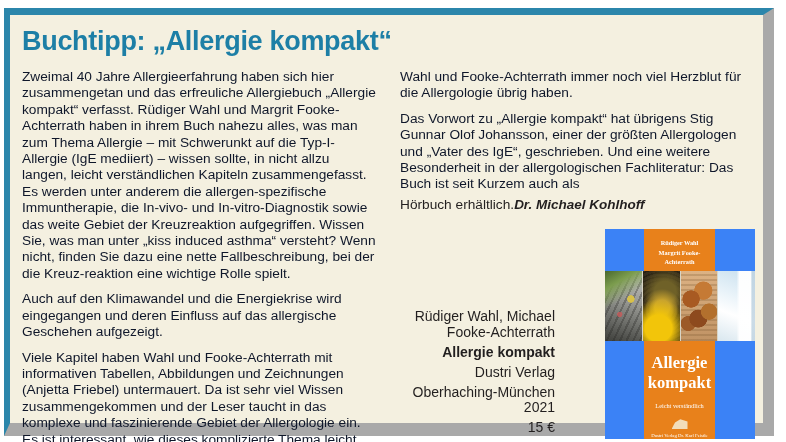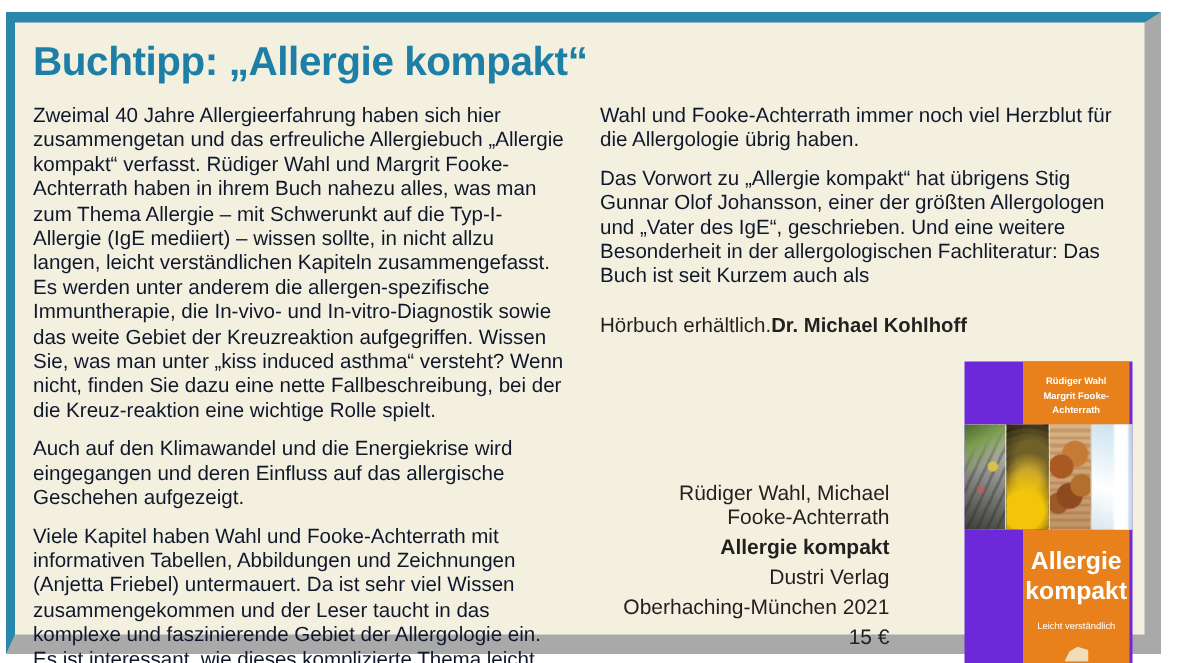--- a/index.html
+++ b/index.html
@@ -18,38 +18,38 @@
     color:#1d7fa6; font-size:27px; font-weight:bold; letter-spacing:-0.3px;
     margin:4px 0 12px 0;
   }
   .cols { display:flex; gap:24px; }
   .col-left { width:354px; flex-shrink:0; }
   .col-right { flex:1; display:flex; flex-direction:column; }
   p.body-text {
     font-size:13.7px; line-height:16.4px; color:#0f172a; margin-bottom:9px;
     text-align:left;
   }
-  p.no-gap { margin-bottom:16px; }
+  p.no-gap { margin-bottom:4px; }
   .sig-line {
     display:flex; align-items:baseline;
     font-size:13.7px; line-height:16.4px; color:#221f1f;
   }
-  .sig { font-weight:bold; font-size:13.5px; }
+  .sig { font-style:italic; font-weight:bold; font-size:13.5px; }
   .bottom-row { display:flex; align-items:flex-start; margin-top:16px; }
   .book-info {
     flex:1; text-align:right; padding-right:50px; margin-top:80px;
     font-size:14px; color:#221f1f;
   }
   .book-info .bi-line { line-height:15.5px; margin-bottom:4.5px; }
   .book-info .bi-authors { margin-bottom:4.5px; line-height:15.5px; }
   .book-info .bi-title { font-weight:bold; }
   
   .cover {
-    position:relative; width:112px; height:210px; flex-shrink:0;
-    background:#6d28d9; overflow:hidden;
+    position:relative; width:150px; height:210px; flex-shrink:0;
+    background:#3b82f6; overflow:hidden;font-family:Liberation Serif, serif;
   }
   .orange-col { position:absolute; left:39px; width:71px; top:0; bottom:0; background:#e8811b; }
   .cover-authors {
     position:absolute; top:9px; left:39px; width:71px;
     color:#ffffff; font-size:6.3px; font-weight:bold; text-align:center; line-height:1.5;
   }
   .photo-strip {
     position:absolute; top:42px; left:0; right:0; height:70px;
     display:flex; gap:1px; background:#d8d5c6;
   }

